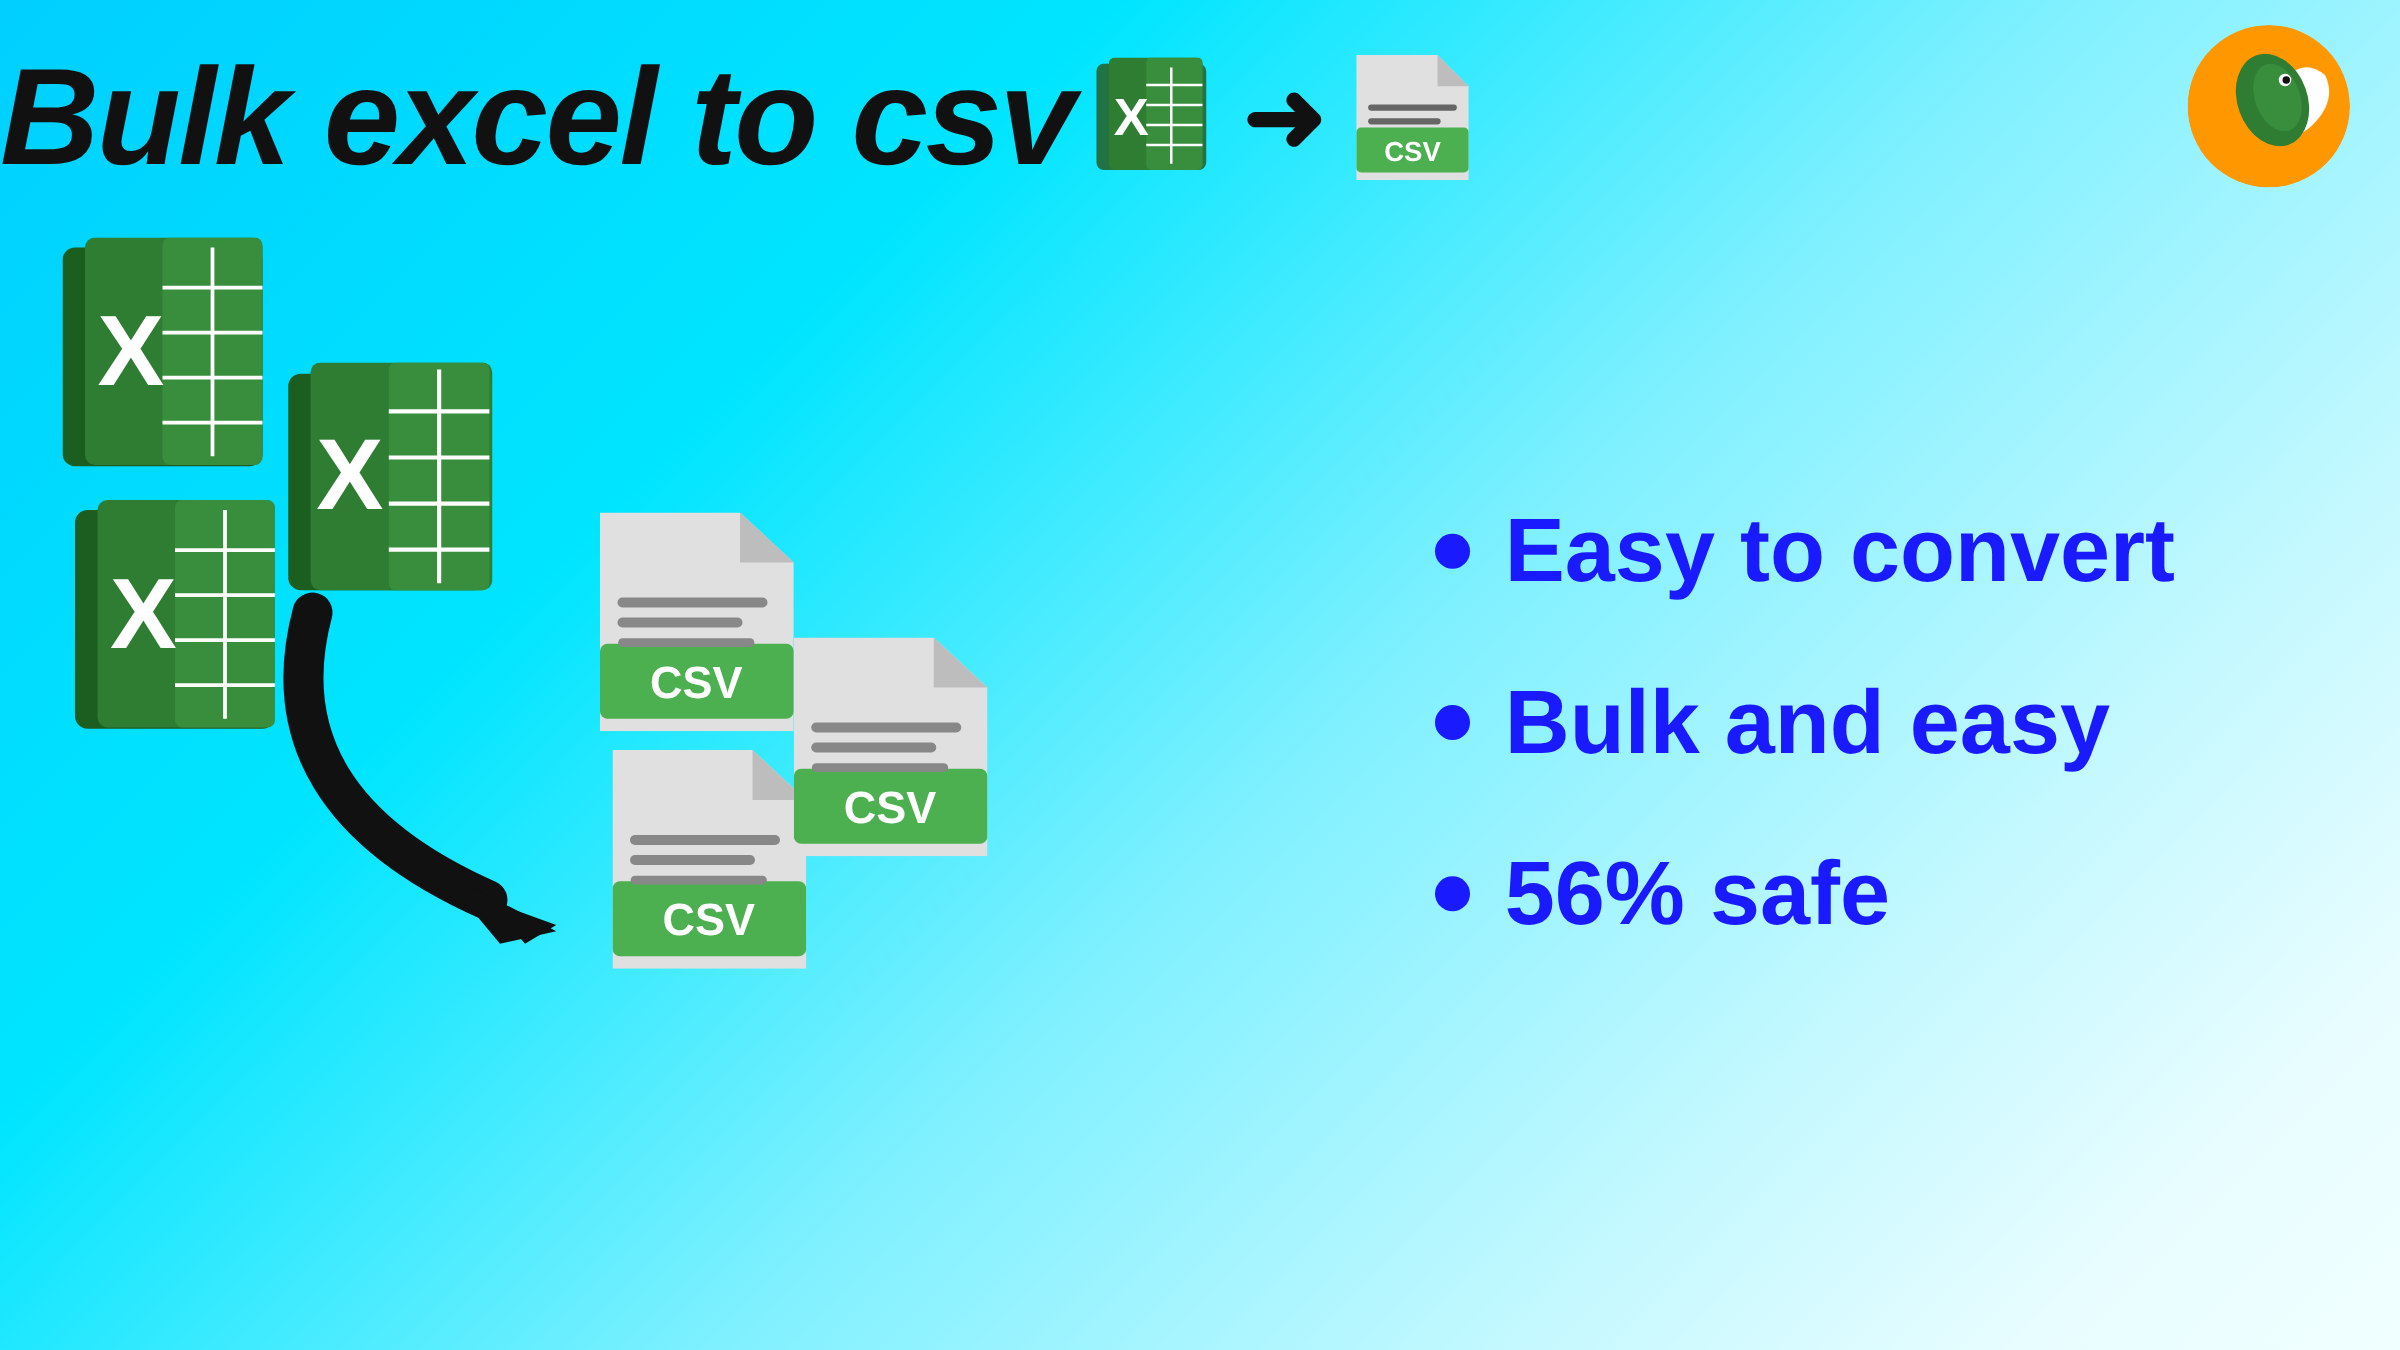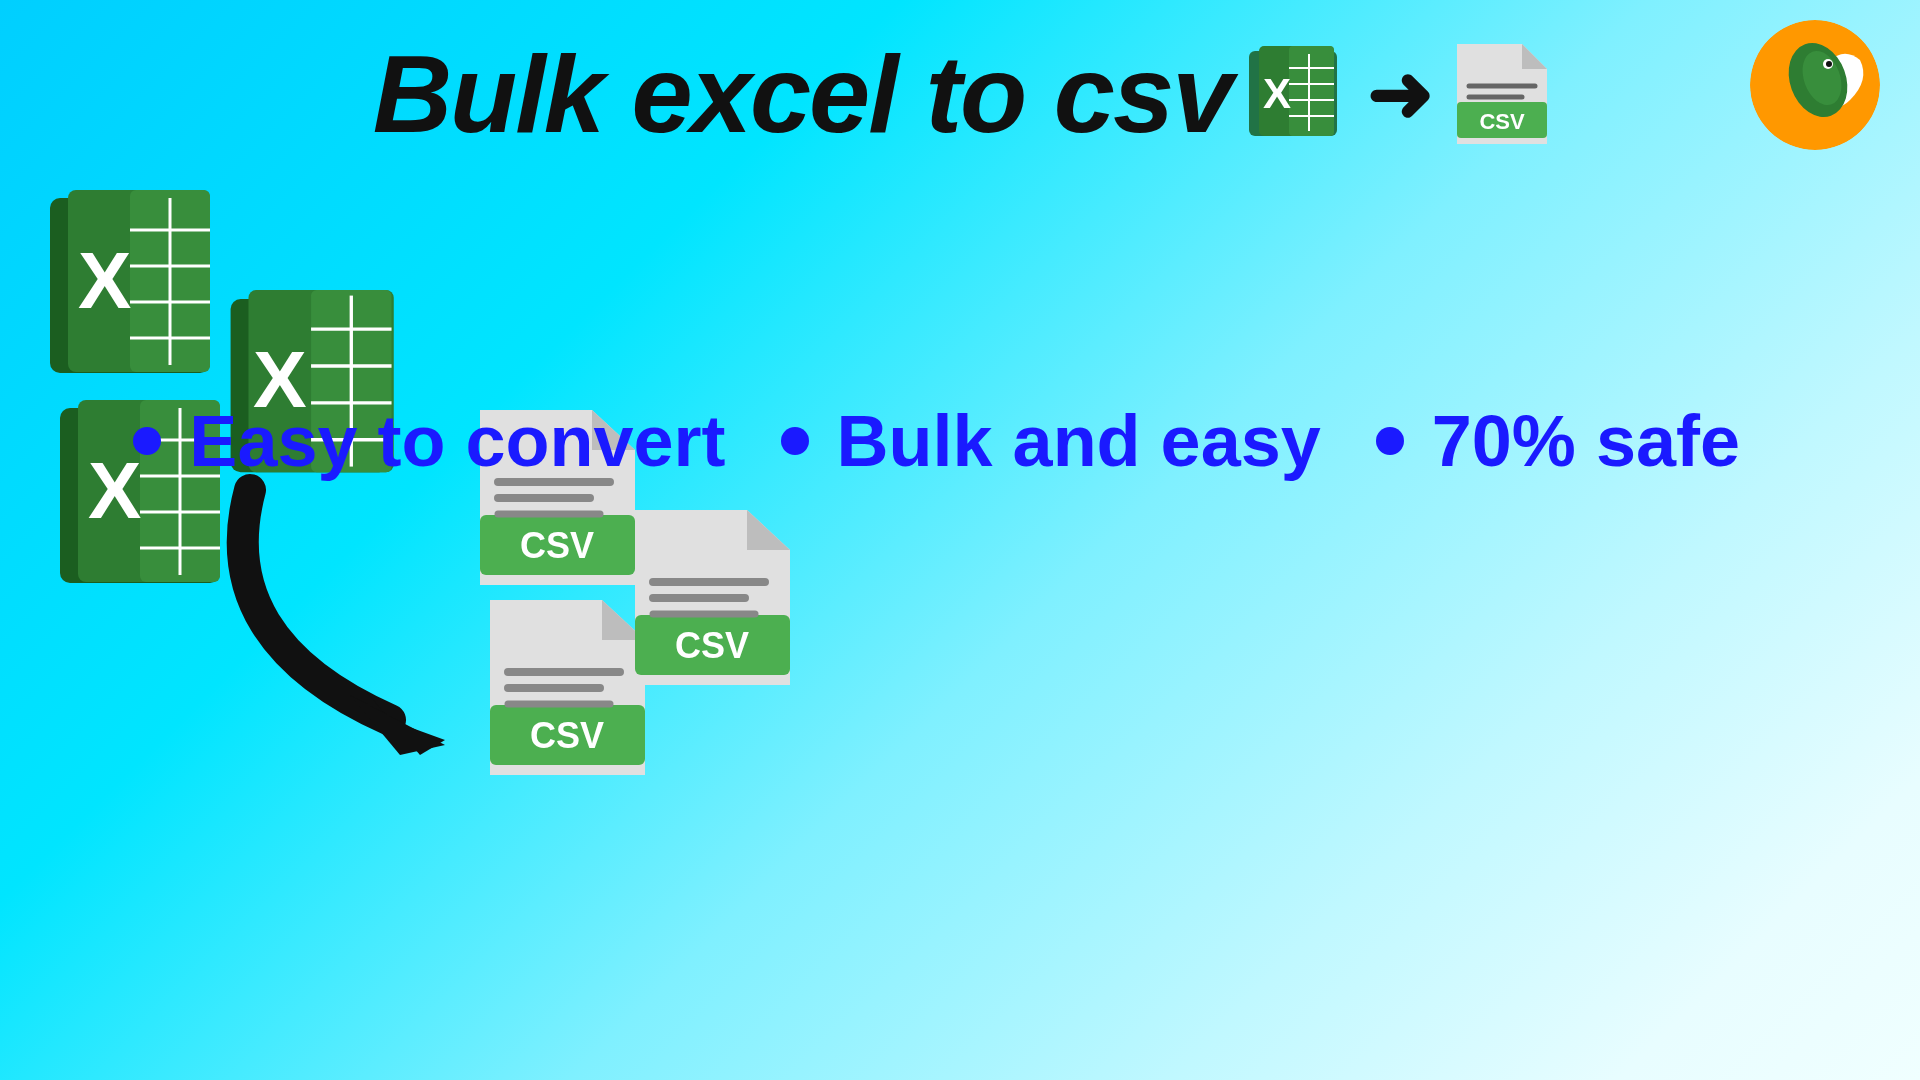--- a/index.html
+++ b/index.html
@@ -13,21 +13,20 @@
       position: relative;
     }
 
     
     .title-area {
       position: absolute;
       top: 30px;
       left: 0;
       right: 0;
       display: flex;
-      justify-content: center;
       align-items: center;
       gap: 18px;
     }
 
     .title-text {
       font-size: 110px;
       font-weight: 900;
       color: #111;
       font-style: italic;
       letter-spacing: -2px;
@@ -89,20 +88,21 @@
     .csv-icon-1 { top: 0; left: 0; width: 155px; height: 175px; }
     .csv-icon-2 { top: 190px; left: 10px; width: 155px; height: 175px; }
     .csv-icon-3 { top: 100px; left: 155px; width: 155px; height: 175px; }
 
     
     .bullet-list {
       position: absolute;
       top: 400px;
       right: 180px;
       display: flex;
+      flex-direction: column;
       gap: 55px;
     }
 
     .bullet-item {
       display: flex;
       align-items: center;
       gap: 28px;
     }
 
     .bullet-dot {
@@ -254,15 +254,15 @@
   <div class="bullet-item">
     <div class="bullet-dot"></div>
     <span class="bullet-text">Easy to convert</span>
   </div>
   <div class="bullet-item">
     <div class="bullet-dot"></div>
     <span class="bullet-text">Bulk and easy</span>
   </div>
   <div class="bullet-item">
     <div class="bullet-dot"></div>
-    <span class="bullet-text">70% safe</span>
+    <span class="bullet-text">56% safe</span>
   </div>
 </div>
 
 </body></html>

